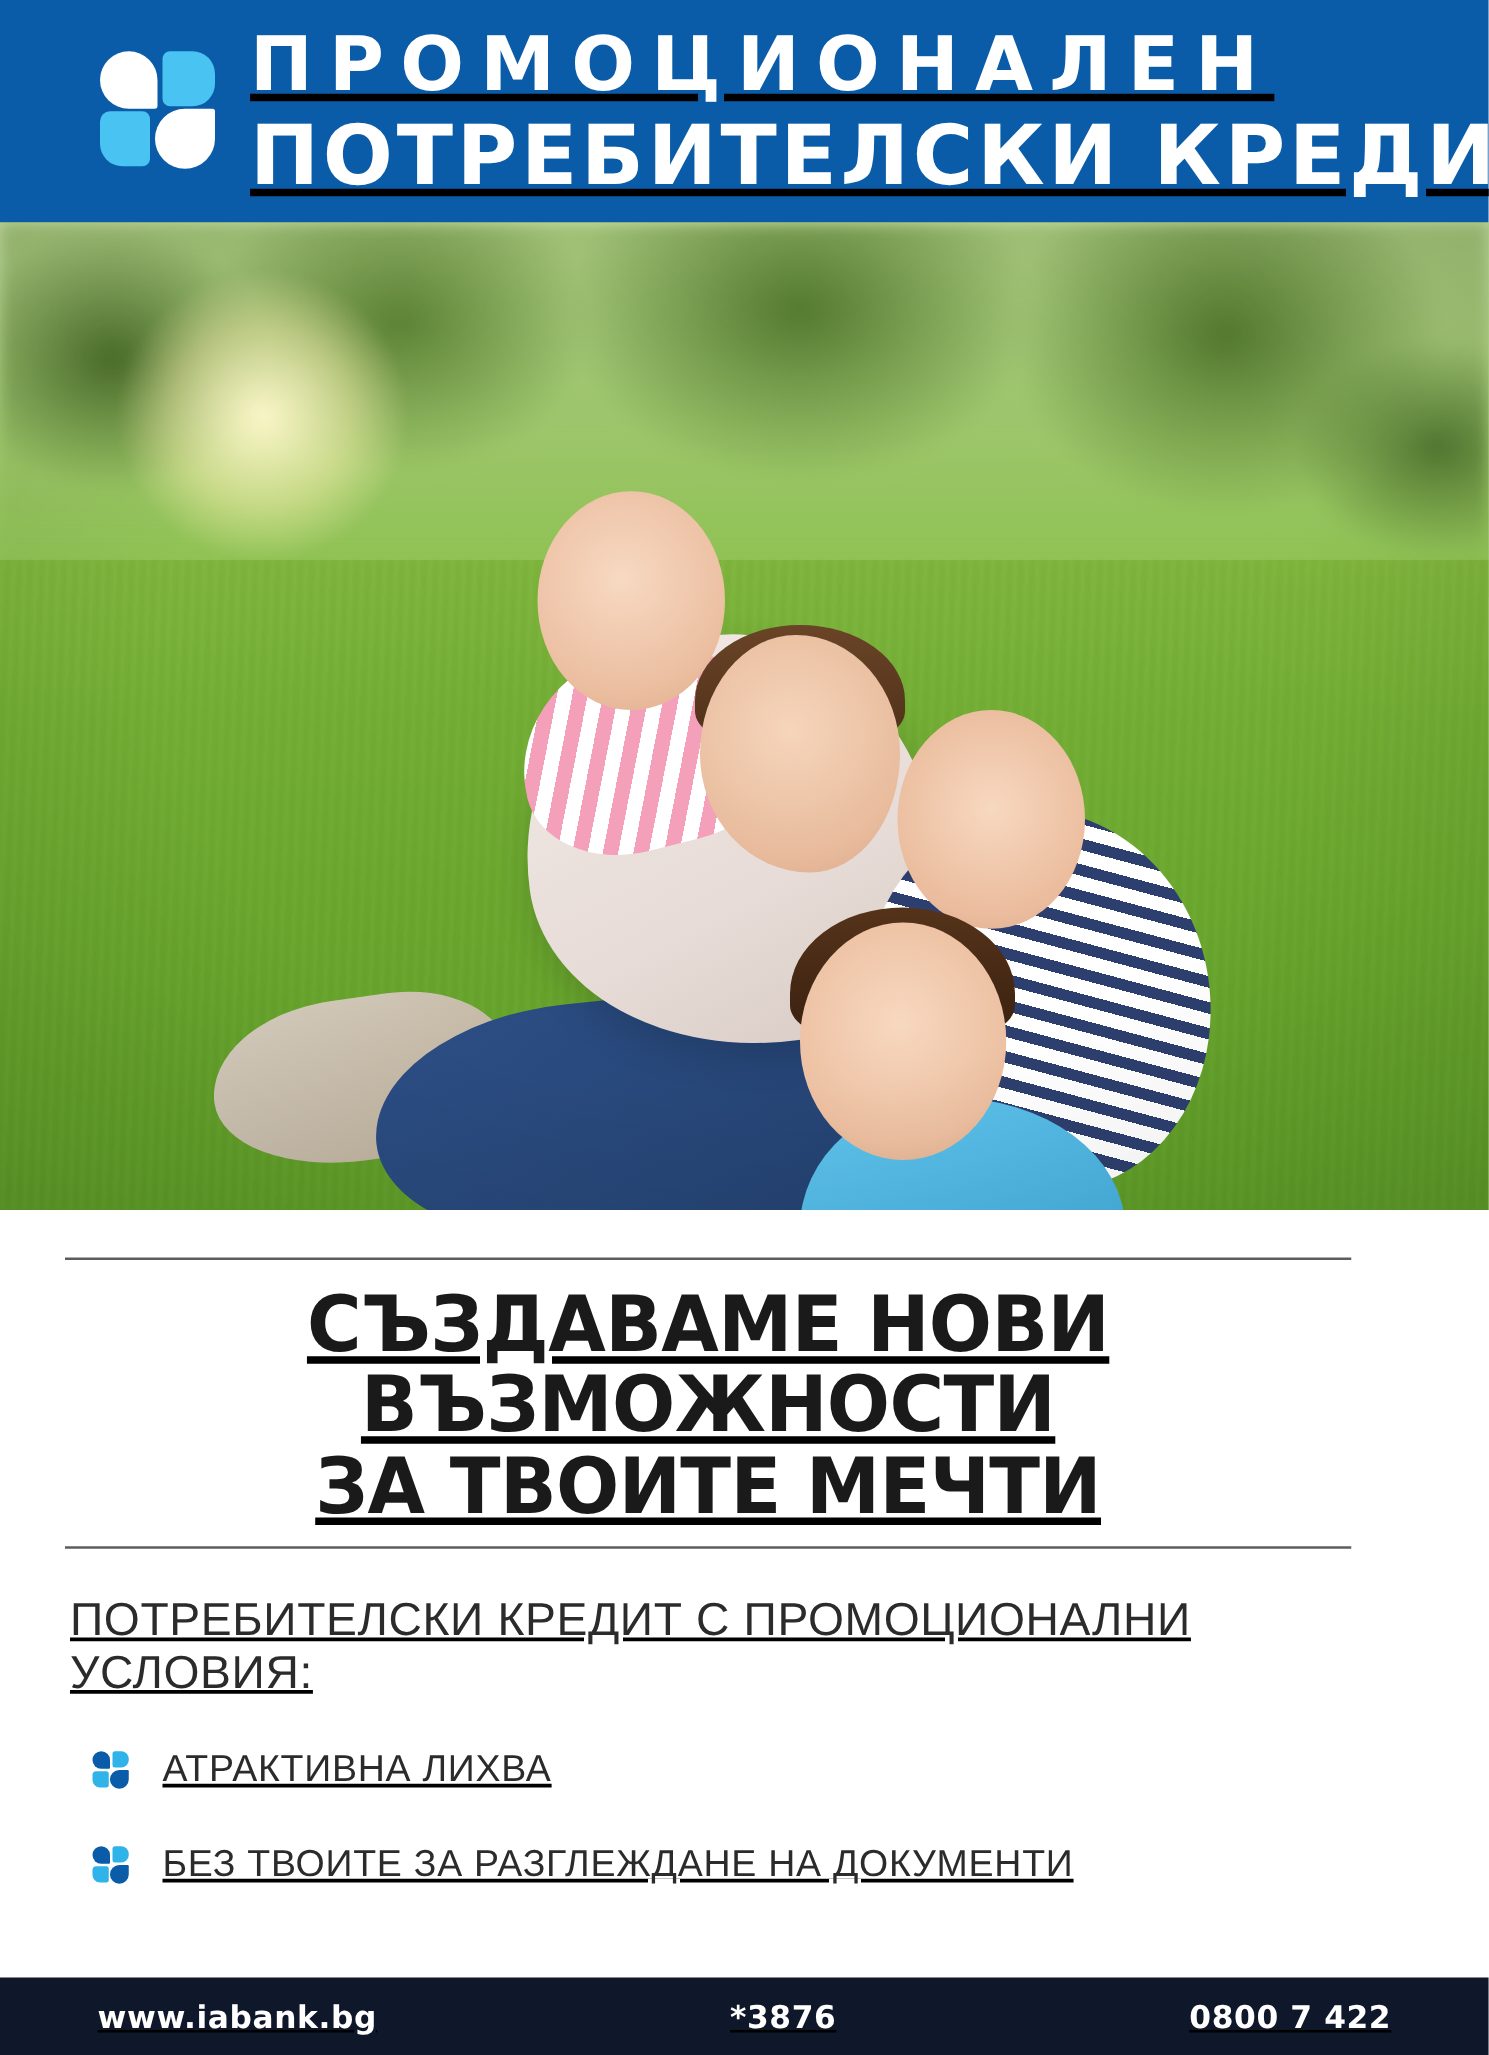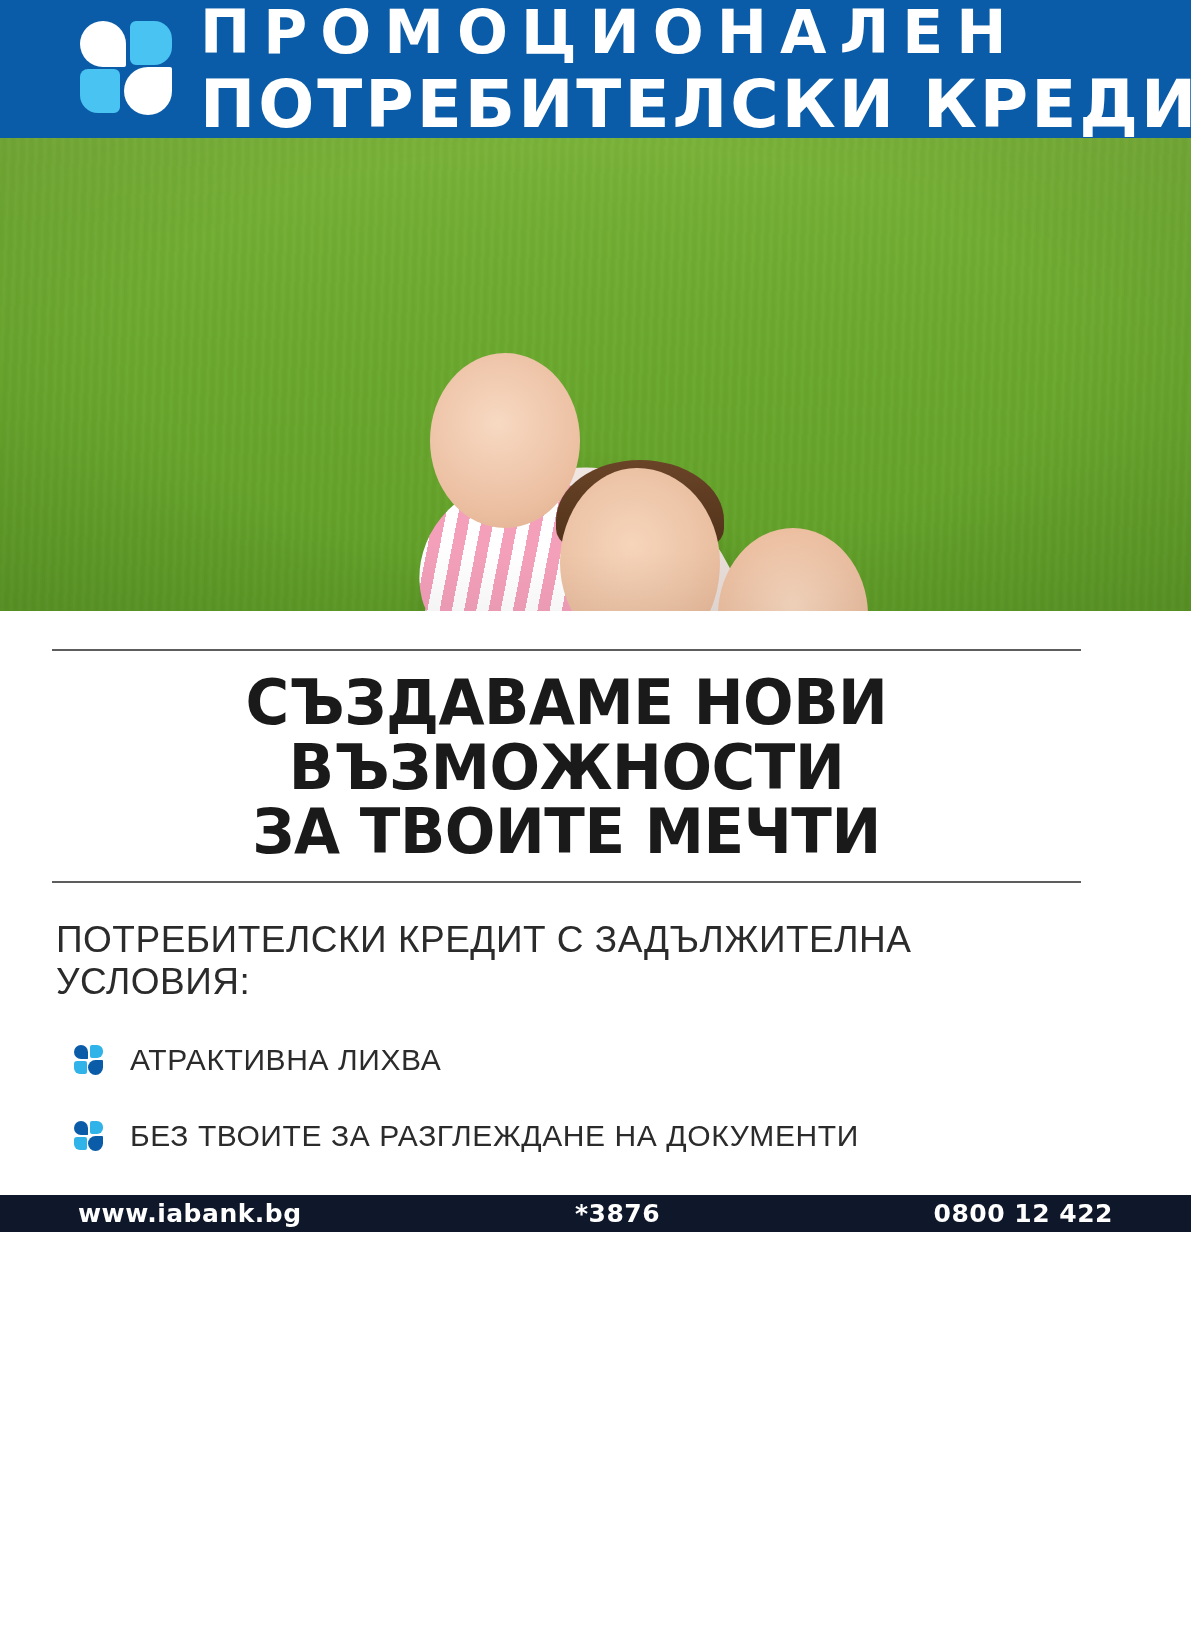--- a/index.html
+++ b/index.html
@@ -10,25 +10,26 @@
   body {
     width: 1191px;
     height: 1644px;
     font-family: "Liberation Sans", sans-serif;
     overflow: hidden;
     position: relative;
   }
 
   .poster {
     width: 1191px;
-    height: 1232px;
+    height: 1644px;
     display: flex;
     flex-direction: column;
     background: #ffffff;
     position: relative;
+    text-decoration: underline;
   }
 
   
   .header {
     background: #0b5ca8;
     height: 178px;
     display: flex;
     align-items: center;
     padding: 0 0 0 78px;
     box-sizing: border-box;
@@ -376,21 +377,21 @@
   <div class="content">
     <div class="rule"></div>
 
     <div class="headline">
       <span class="l1">СЪЗДАВАМЕ НОВИ ВЪЗМОЖНОСТИ</span>
       <span class="l2">ЗА ТВОИТЕ МЕЧТИ</span>
     </div>
 
     <div class="rule"></div>
 
-    <div class="subhead">ПОТРЕБИТЕЛСКИ КРЕДИТ С ЗАДЪЛЖИТЕЛНА УСЛОВИЯ:</div>
+    <div class="subhead">ПОТРЕБИТЕЛСКИ КРЕДИТ С ПРОМОЦИОНАЛНИ УСЛОВИЯ:</div>
 
     <ul class="bullets">
       <li class="bullet">
         <span class="bullet-icon">
           <i class="b1"></i>
             <i class="b2"></i>
             <i class="b3"></i>
             <i class="b4"></i>
         </span>
         <span class="bullet-text">АТРАКТИВНА ЛИХВА</span>
@@ -403,16 +404,16 @@
             <i class="b4"></i>
         </span>
         <span class="bullet-text">БЕЗ ТВОИТЕ ЗА РАЗГЛЕЖДАНЕ НА ДОКУМЕНТИ</span>
       </li>
     </ul>
   </div>
 
   <div class="footer">
     <span>www.iabank.bg</span>
     <span class="mid">*3876</span>
-    <span>0800 12 422</span>
+    <span>0800 7 422</span>
   </div>
 
 </div>
 
 </body></html>

